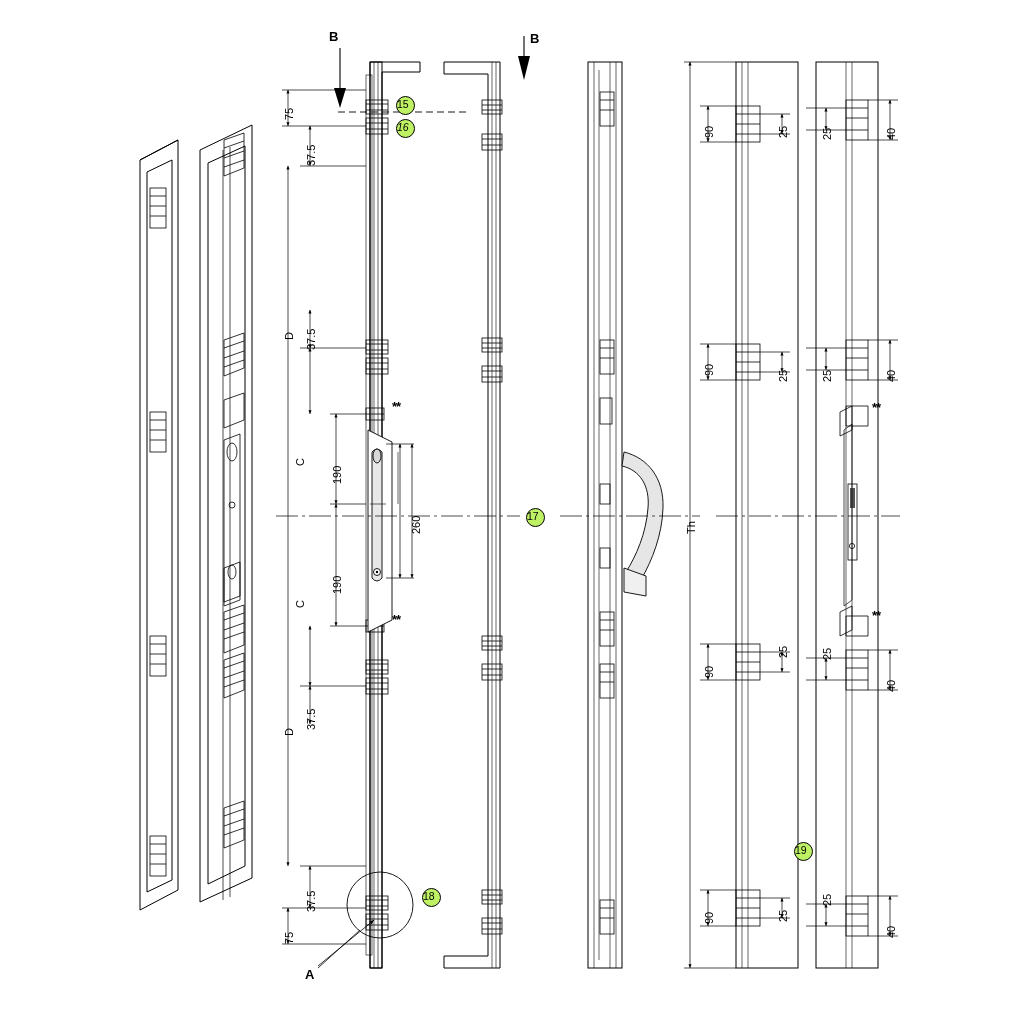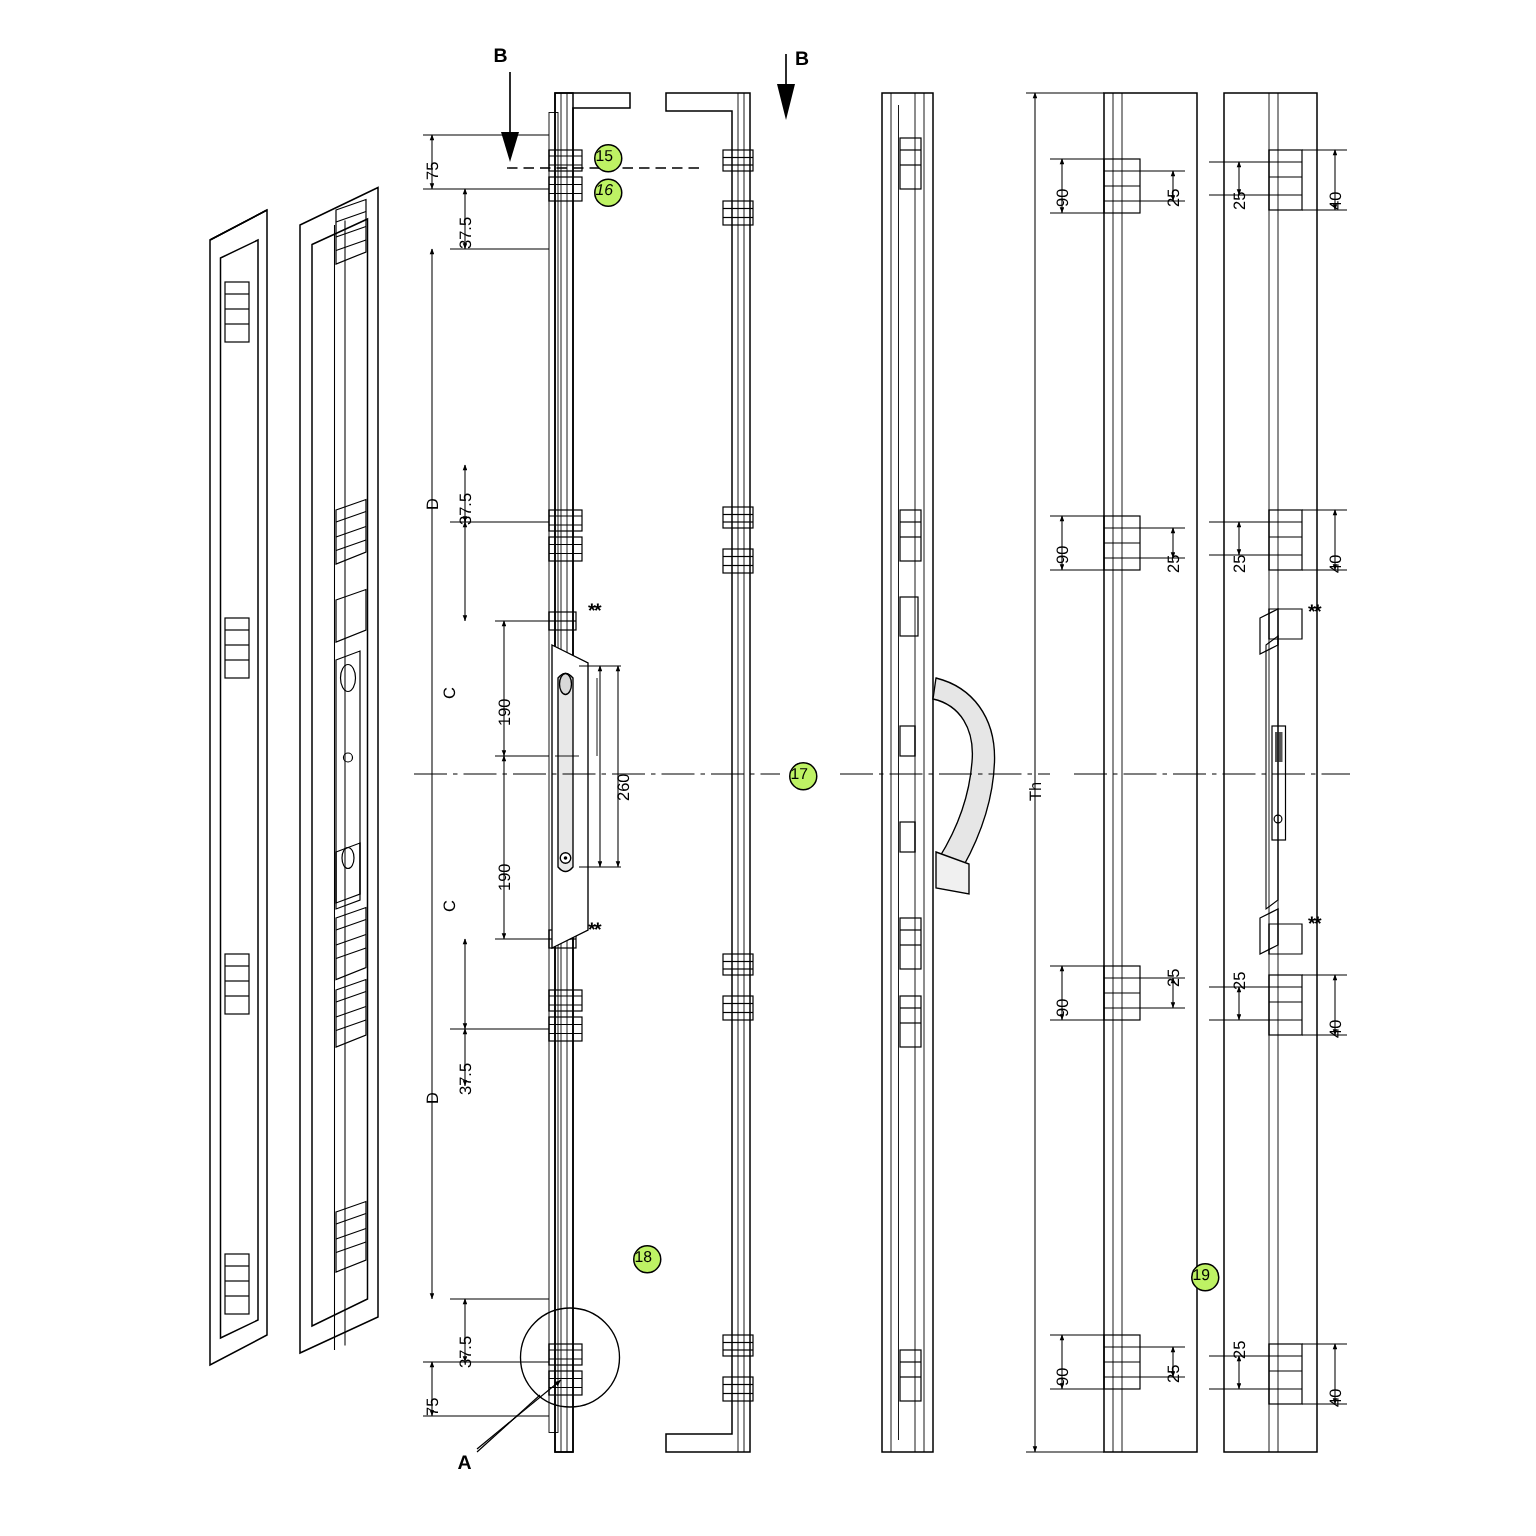--- a/index.html
+++ b/index.html
@@ -377,21 +377,21 @@
   </g>
 </svg>
 
 <div class="lbl b" style="left:329px; top:30px;">B</div>
 <div class="lbl b" style="left:530px; top:32px;">B</div>
 <div class="lbl b" style="left:305px; top:968px;">A</div>
 
 <div class="circ" style="left:396px; top:96px;">15</div>
 <div class="circ" style="left:396px; top:119px;font-style:italic;">16</div>
 <div class="circ" style="left:526px; top:508px;">17</div>
-<div class="circ" style="left:422px; top:830px;">18</div>
+<div class="circ" style="left:422px; top:888px;">18</div>
 <div class="circ" style="left:794px; top:842px;">19</div>
 
 <div class="star" style="left:392px; top:399px;">**</div>
 <div class="star" style="left:392px; top:612px;">**</div>
 <div class="star" style="left:872px; top:400px;">**</div>
 <div class="star" style="left:872px; top:608px;">**</div>
 
 <div class="lbl rot" style="left:284px; top:120px;">75</div>
 <div class="lbl rot" style="left:306px; top:166px;">37.5</div>
 <div class="lbl rot" style="left:284px; top:340px;">D</div>

